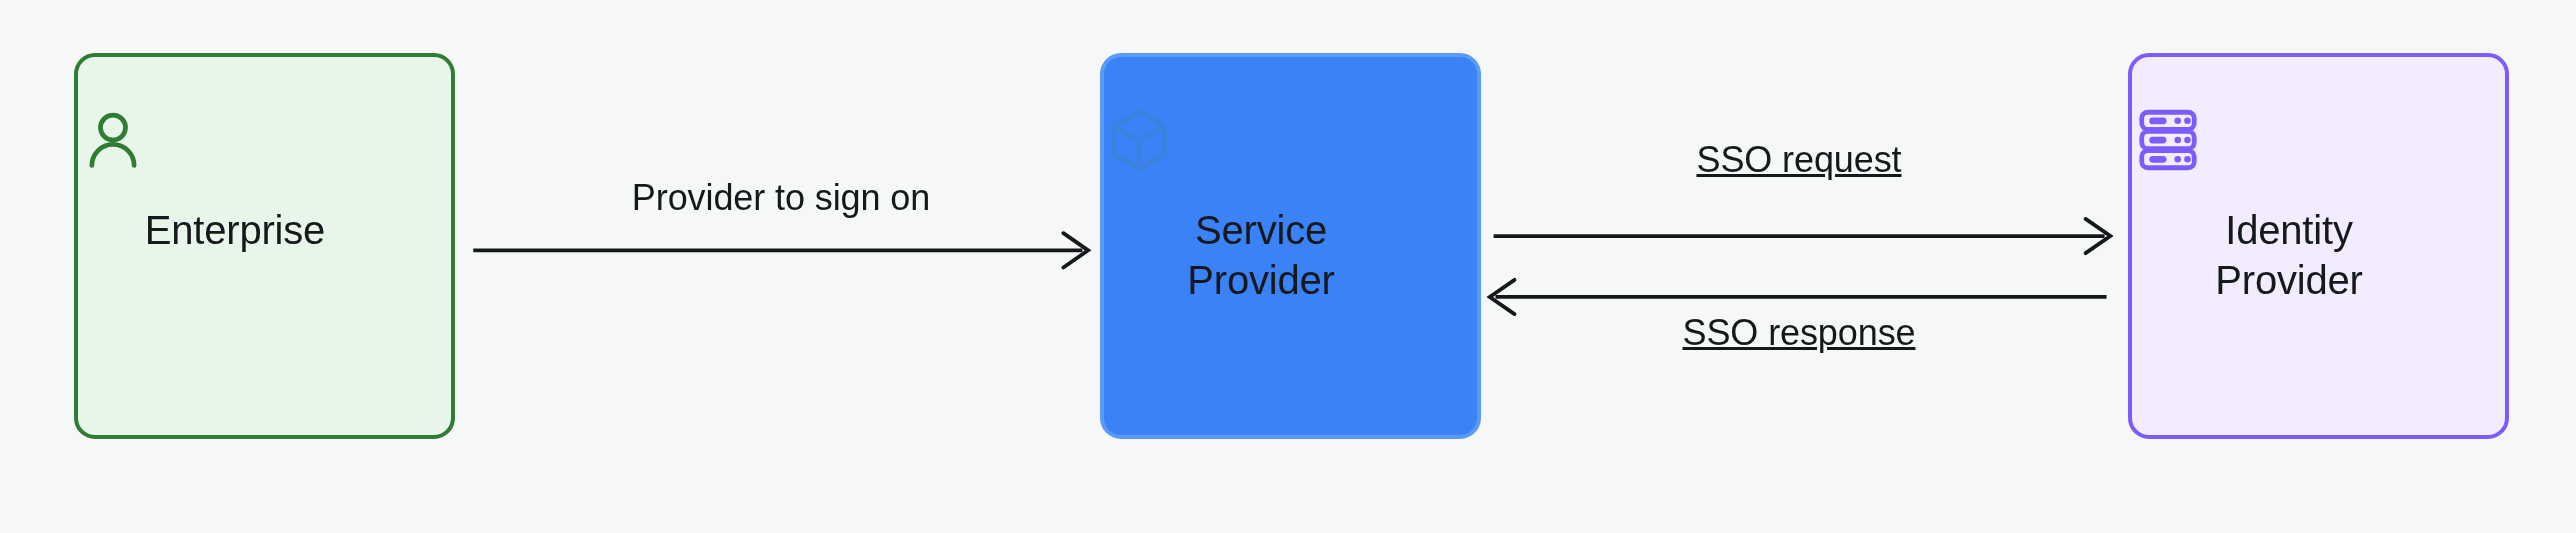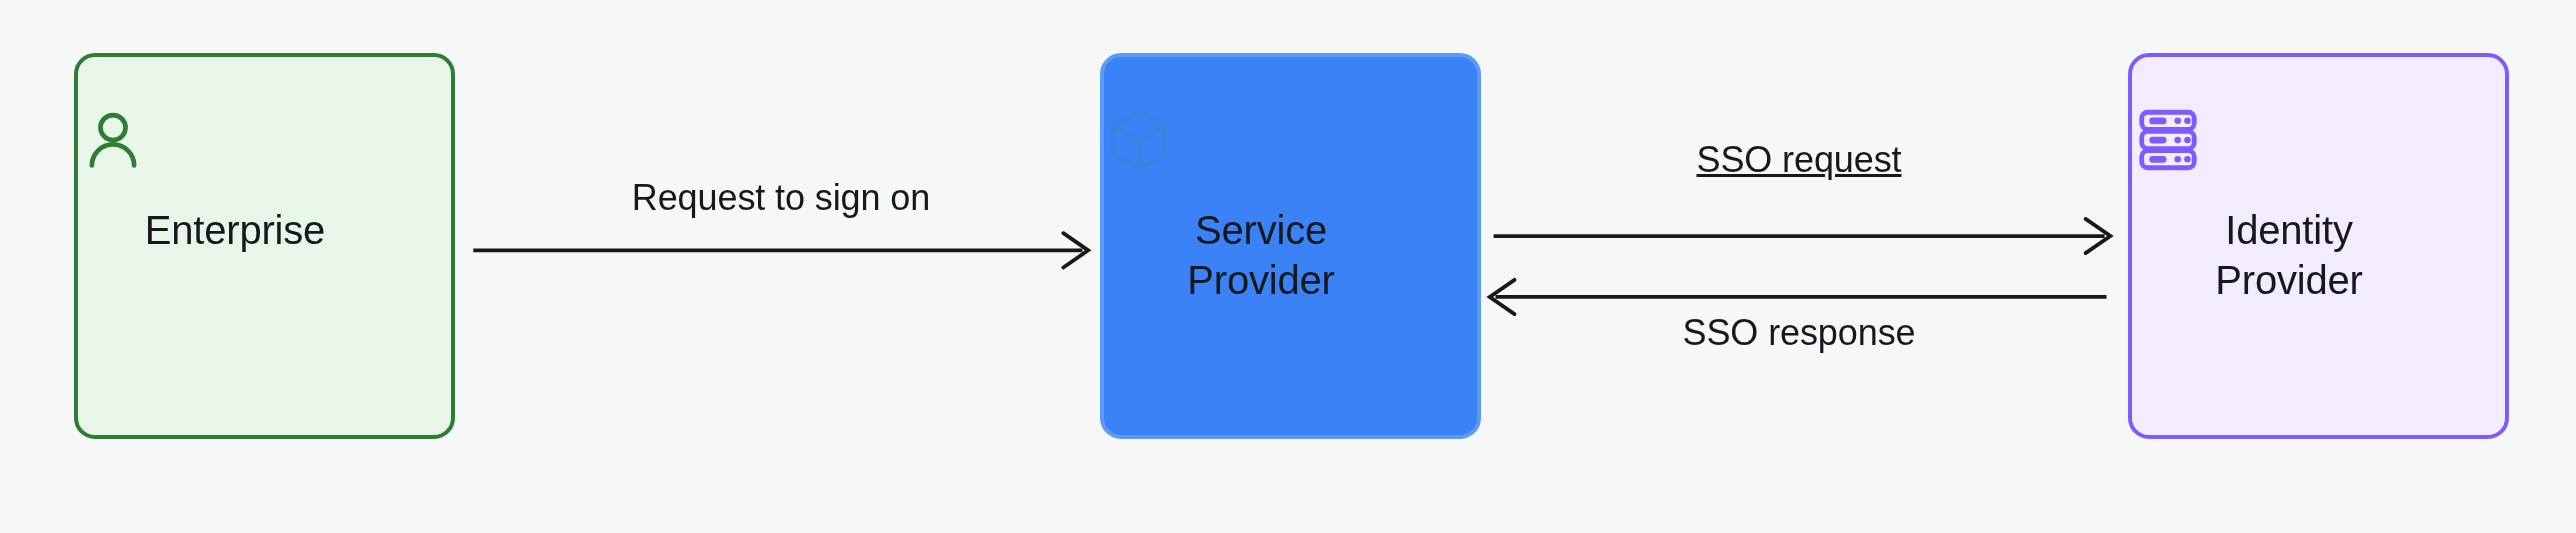--- a/index.html
+++ b/index.html
@@ -85,21 +85,21 @@
   .edge-label {
     position: absolute;
     font-size: 36px;
     color: #16191c;
     white-space: nowrap;
     letter-spacing: -0.1px;
     transform: translateX(-50%);
   }
   #label-request { left: 781px; top: 177px; }
   #label-sso-request { left: 1799px; top: 139px; text-decoration: underline; }
-  #label-sso-response { left: 1799px; top: 312px; }
+  #label-sso-response { left: 1799px; top: 312px; text-decoration: underline; }
 </style>
 </head>
 <body>
 
 <div id="canvas">
 
   <svg id="connectors" viewBox="0 0 2704 560" width="2576" height="533" xmlns="http://www.w3.org/2000/svg">
 
     <g>
       <line x1="496" y1="263" x2="1136" y2="263" stroke="#16191c" stroke-width="4" stroke-linecap="butt"></line>
@@ -110,21 +110,21 @@
       <line x1="1568" y1="248" x2="2210" y2="248" stroke="#16191c" stroke-width="4" stroke-linecap="butt"></line>
       <polyline points="2190,230 2216,248 2190,266" fill="none" stroke="#16191c" stroke-width="4" stroke-linecap="round" stroke-linejoin="miter"></polyline>
     </g>
 
     <g>
       <line x1="1570" y1="312" x2="2212" y2="312" stroke="#16191c" stroke-width="4" stroke-linecap="butt"></line>
       <polyline points="1590,294 1564,312 1590,330" fill="none" stroke="#16191c" stroke-width="4" stroke-linecap="round" stroke-linejoin="miter"></polyline>
     </g>
   </svg>
 
-  <div class="edge-label" id="label-request">Request to sign on</div>
+  <div class="edge-label" id="label-request">Provider to sign on</div>
 
   <div class="edge-label" id="label-sso-request">SSO request</div>
 
   <div class="edge-label" id="label-sso-response">SSO response</div>
 
   <div class="node" id="node-user">
     <div class="node-icon">
       <svg width="70" height="70" viewBox="0 0 48 48" xmlns="http://www.w3.org/2000/svg">
         <circle cx="24" cy="15.5" r="8.6" fill="none" stroke="#2e7d32" stroke-width="3.2"></circle>
         <path d="M9.5 41.5 a14.5 14.5 0 0 1 29 0" fill="none" stroke="#2e7d32" stroke-width="3.2" stroke-linecap="round"></path>

